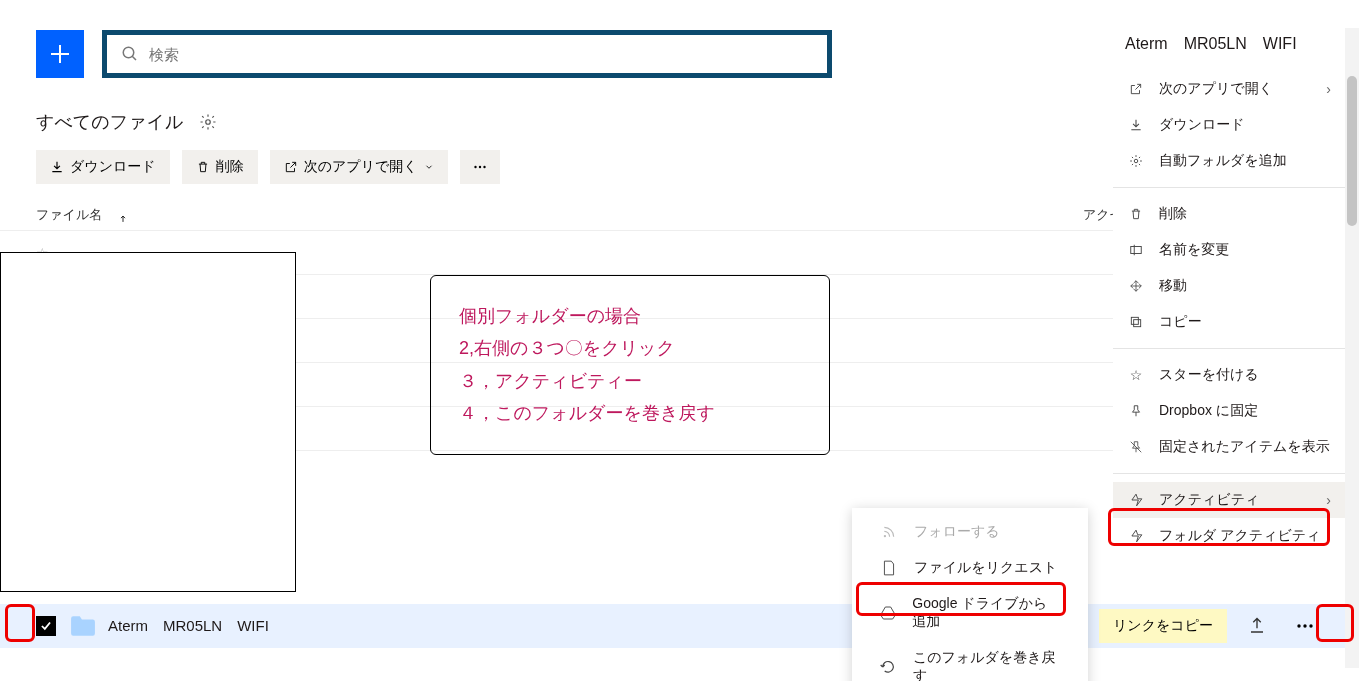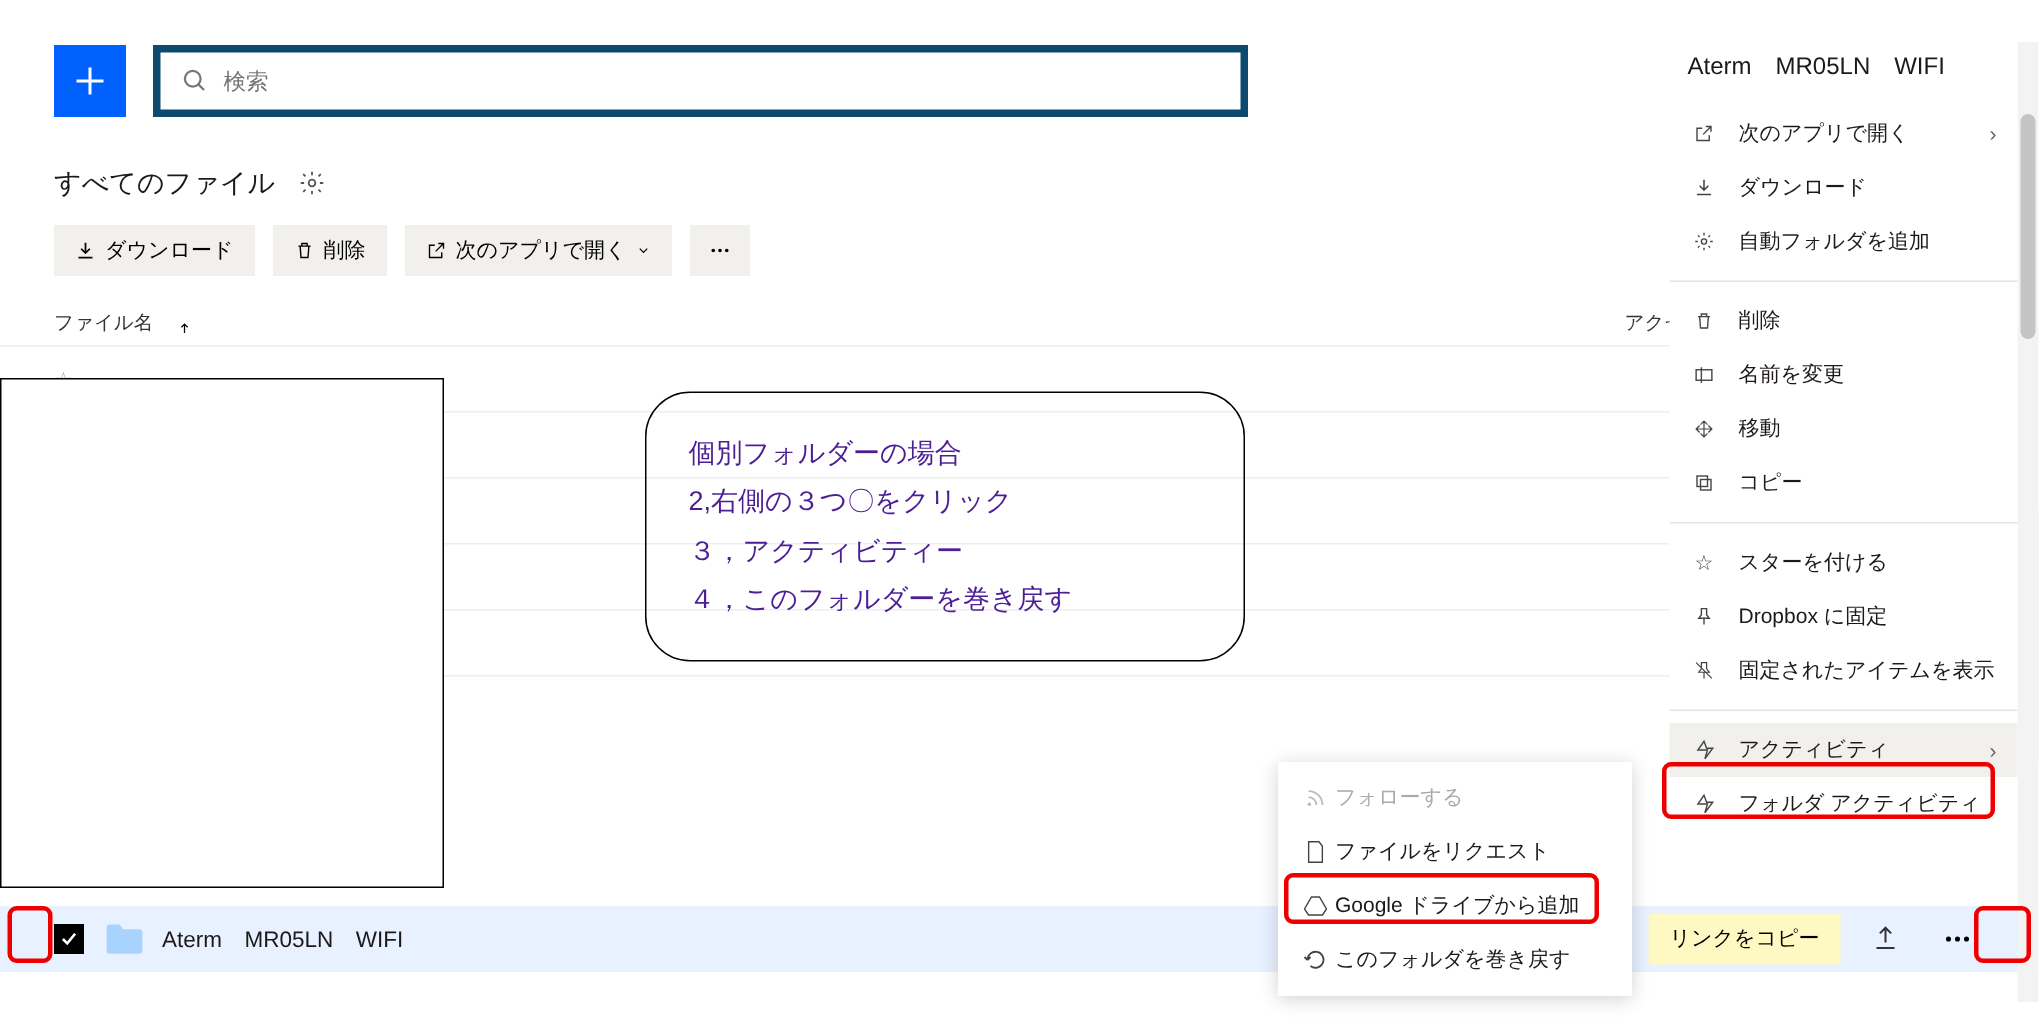--- a/index.html
+++ b/index.html
@@ -36,37 +36,37 @@
 
 .file-list { position: relative; }
 .file-row { display: flex; align-items: center; padding: 0 36px; height: 44px; border-top: 1px solid #eee; }
 .file-row .star { width: 26px; color: #aaa; }
 .file-row .access { width: 200px; margin-left: auto; color: #333; font-size: 14px; }
 
 
 .white-cover { position: absolute; left: 0; top: 252px; width: 296px; height: 340px; background: #fff; border: 1px solid #000; z-index: 5; }
 
 
-.callout { position: absolute; left: 430px; top: 261px; width: 400px; border: 1.5px solid #000; border-radius: 30px; padding: 24px 28px; color: #4c1d95; font-size: 18px; line-height: 1.8; z-index: 5; background: transparent; }
+.callout { position: absolute; left: 430px; top: 275px; width: 400px; border: 1.5px solid #000; border-radius: 6px; padding: 24px 28px; color: #be185d; font-size: 18px; line-height: 1.8; z-index: 5; background: transparent; }
 
 
 .selected-row { position: absolute; left: 0; right: 0; top: 604px; height: 44px; background: #e8f1ff; display: flex; align-items: center; padding: 0 36px; }
 .chk { width: 20px; height: 20px; background: #000; display: flex; align-items: center; justify-content: center; margin-right: 14px; }
 .folder-icon { width: 26px; height: 22px; margin-right: 12px; }
 .selected-row .name { font-size: 15px; }
 .selected-row .right { margin-left: auto; display: flex; align-items: center; gap: 12px; }
 .copy-link { background: #fef9c3; padding: 8px 14px; font-size: 14px; border: none; cursor: pointer; }
 .icon-sq { width: 36px; height: 36px; display: flex; align-items: center; justify-content: center; cursor: pointer; }
 
 
 .red-box { position: absolute; border: 3px solid #e00; border-radius: 6px; z-index: 20; pointer-events: none; }
 
 
 .submenu { position: absolute; left: 852px; top: 508px; width: 236px; background: #fff; box-shadow: 0 2px 12px rgba(0,0,0,.18); z-index: 10; padding: 6px 0; }
-.submenu .item { display: flex; align-items: center; gap: 4px; padding: 9px 16px; font-size: 14px; cursor: pointer; }
+.submenu .item { display: flex; align-items: center; gap: 16px; padding: 9px 28px; font-size: 14px; cursor: pointer; }
 .submenu .item.disabled { color: #aaa; }
 .submenu .ic { width: 18px; display: flex; justify-content: center; }
 
 
 .side-panel { position: absolute; right: 14px; top: 28px; width: 232px; background: #fff; z-index: 15; }
 .side-title { font-size: 16px; font-weight: 500; padding: 6px 12px 16px; }
 .side-panel .item { display: flex; align-items: center; gap: 14px; padding: 9px 14px; font-size: 14px; cursor: pointer; }
 .side-panel .item .ic { width: 18px; display: flex; justify-content: center; color: #444; }
 .side-panel .item .chev { margin-left: auto; color: #666; }
 .side-panel .sep { height: 1px; background: #e4e4e4; margin: 8px 0; }

